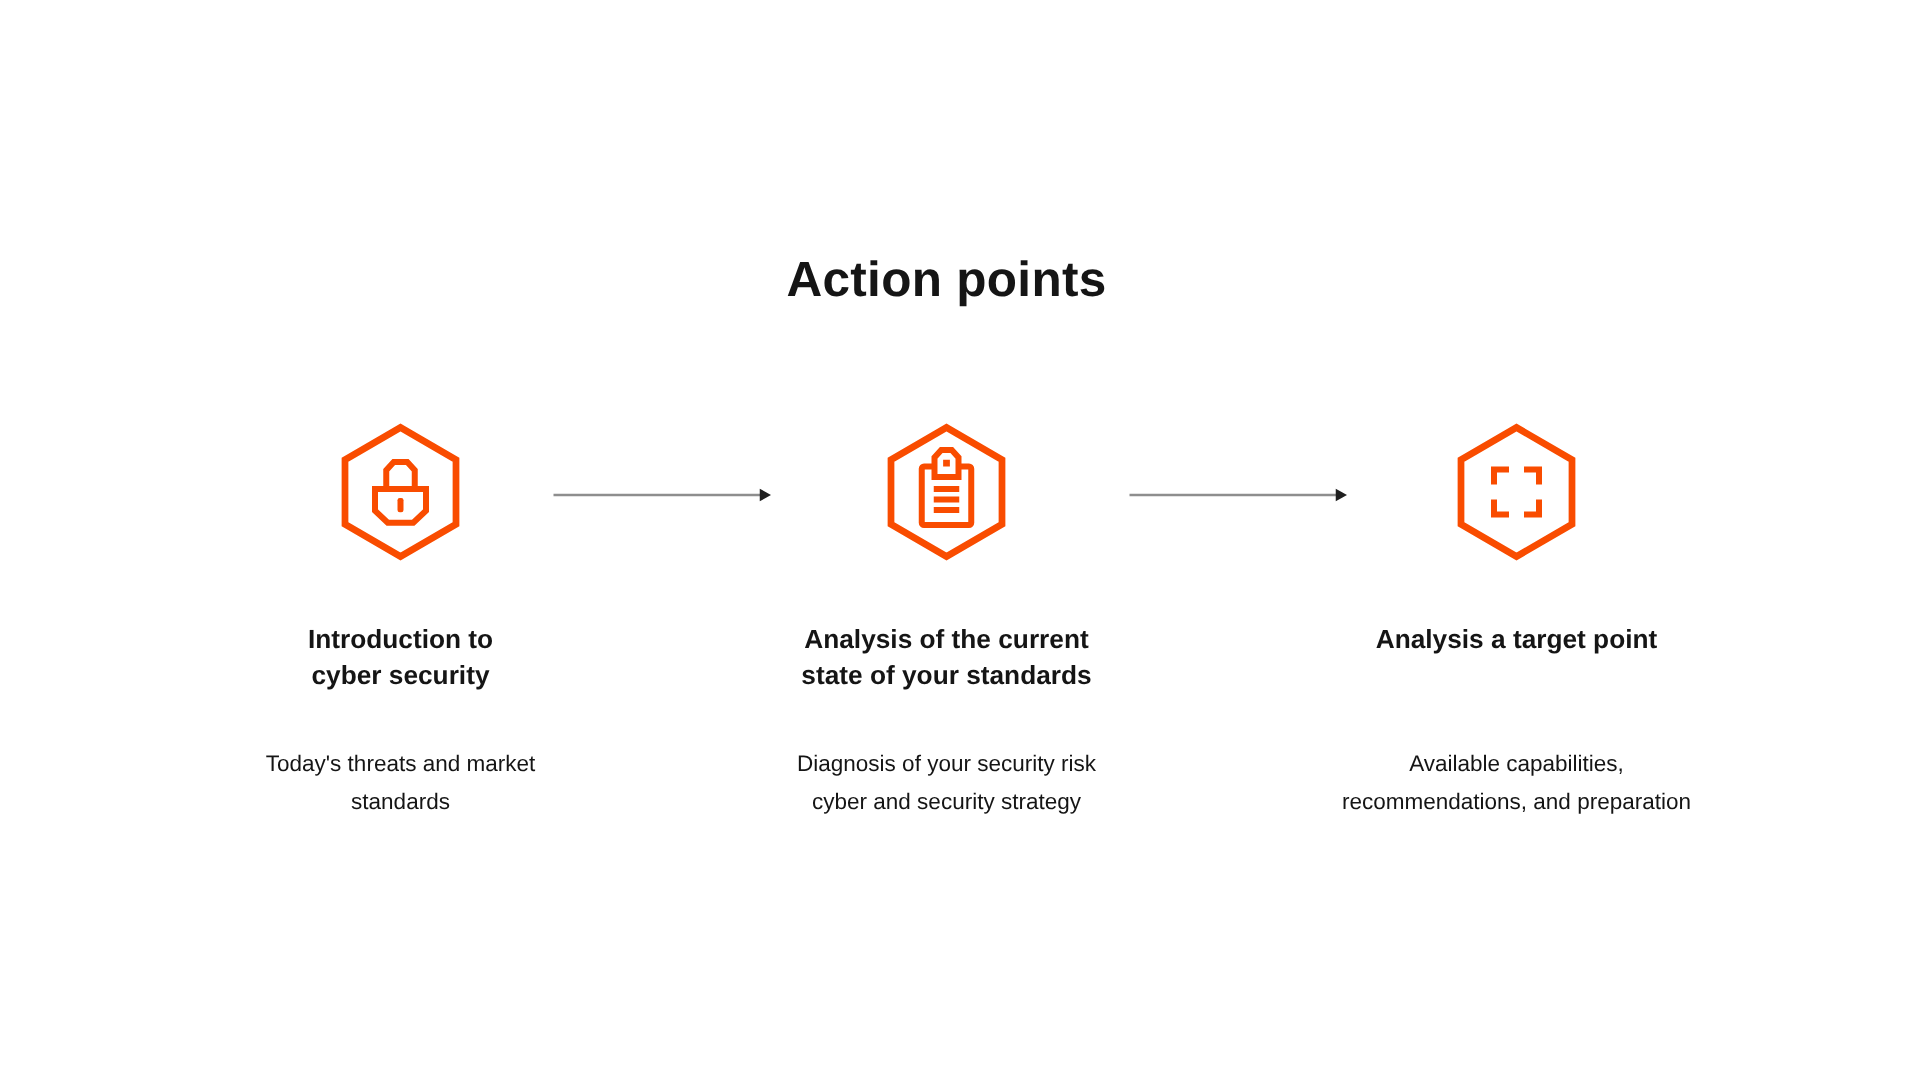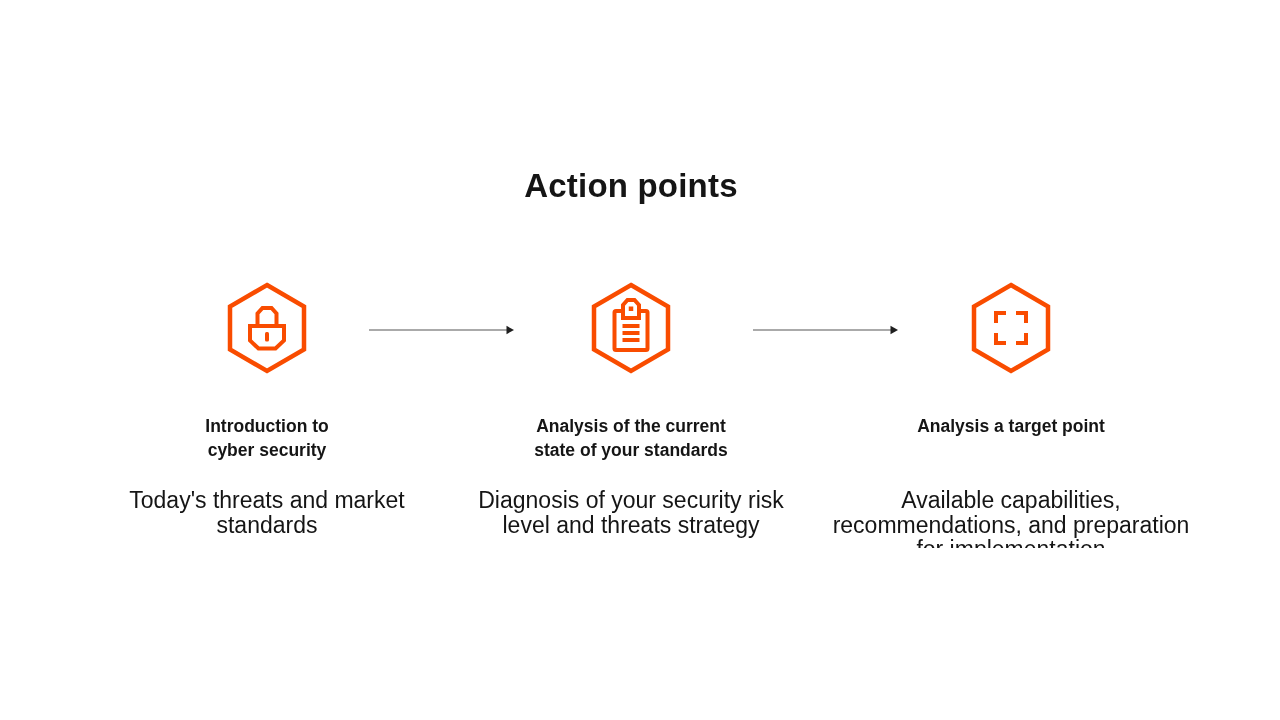--- a/index.html
+++ b/index.html
@@ -57,29 +57,29 @@
     fill: #ffffff;
     stroke-width: 4;
     stroke-linejoin: miter;
   }
   .hex-icon .fill {
     fill: var(--accent, #F94C00);
     stroke: none;
   }
   .step-heading {
     min-height: 48px;
-    margin: 38px 0 26px 0;
+    margin: 38px 0 36px 0;
     font-size: 17.5px;
     font-weight: 700;
     line-height: 24px;
     white-space: pre-line;
     color: var(--text, #151515);
   }
   .step-description {
-    font-size: 23px;
+    font-size: 15px;
     font-weight: 400;
     line-height: 24.5px;
     white-space: pre-line;
     color: var(--text, #151515);
   }
   .arrow {
     position: absolute;
     top: 322px;
   }
   .arrow-1 { left: 368px; }
@@ -122,21 +122,21 @@
         <polygon class="detail-masked" points="34,38 34,25 38.5,20 45.5,20 50,25 50,38"></polygon>
         <rect class="fill" x="39.75" y="26.5" width="4.5" height="4.5"></rect>
         <rect class="fill" x="33.5" y="44" width="17" height="4"></rect>
         <rect class="fill" x="33.5" y="51" width="17" height="4"></rect>
         <rect class="fill" x="33.5" y="58" width="17" height="4"></rect>
       </svg>
     </div>
     <div class="step-heading">Analysis of the current
 state of your standards</div>
     <div class="step-description">Diagnosis of your security risk
-level and threats strategy</div>
+cyber and security strategy</div>
   </div>
 
   <svg class="arrow arrow-2" width="146" height="16" viewBox="0 0 146 16">
     <line x1="1" y1="8" x2="139" y2="8"></line>
     <polygon points="138.5,3.8 146,8 138.5,12.2"></polygon>
   </svg>
 
   <div class="step step-3">
     <div class="icon-wrap">
       <svg class="hex-icon" width="84" height="96" viewBox="0 0 84 96" aria-hidden="true">

